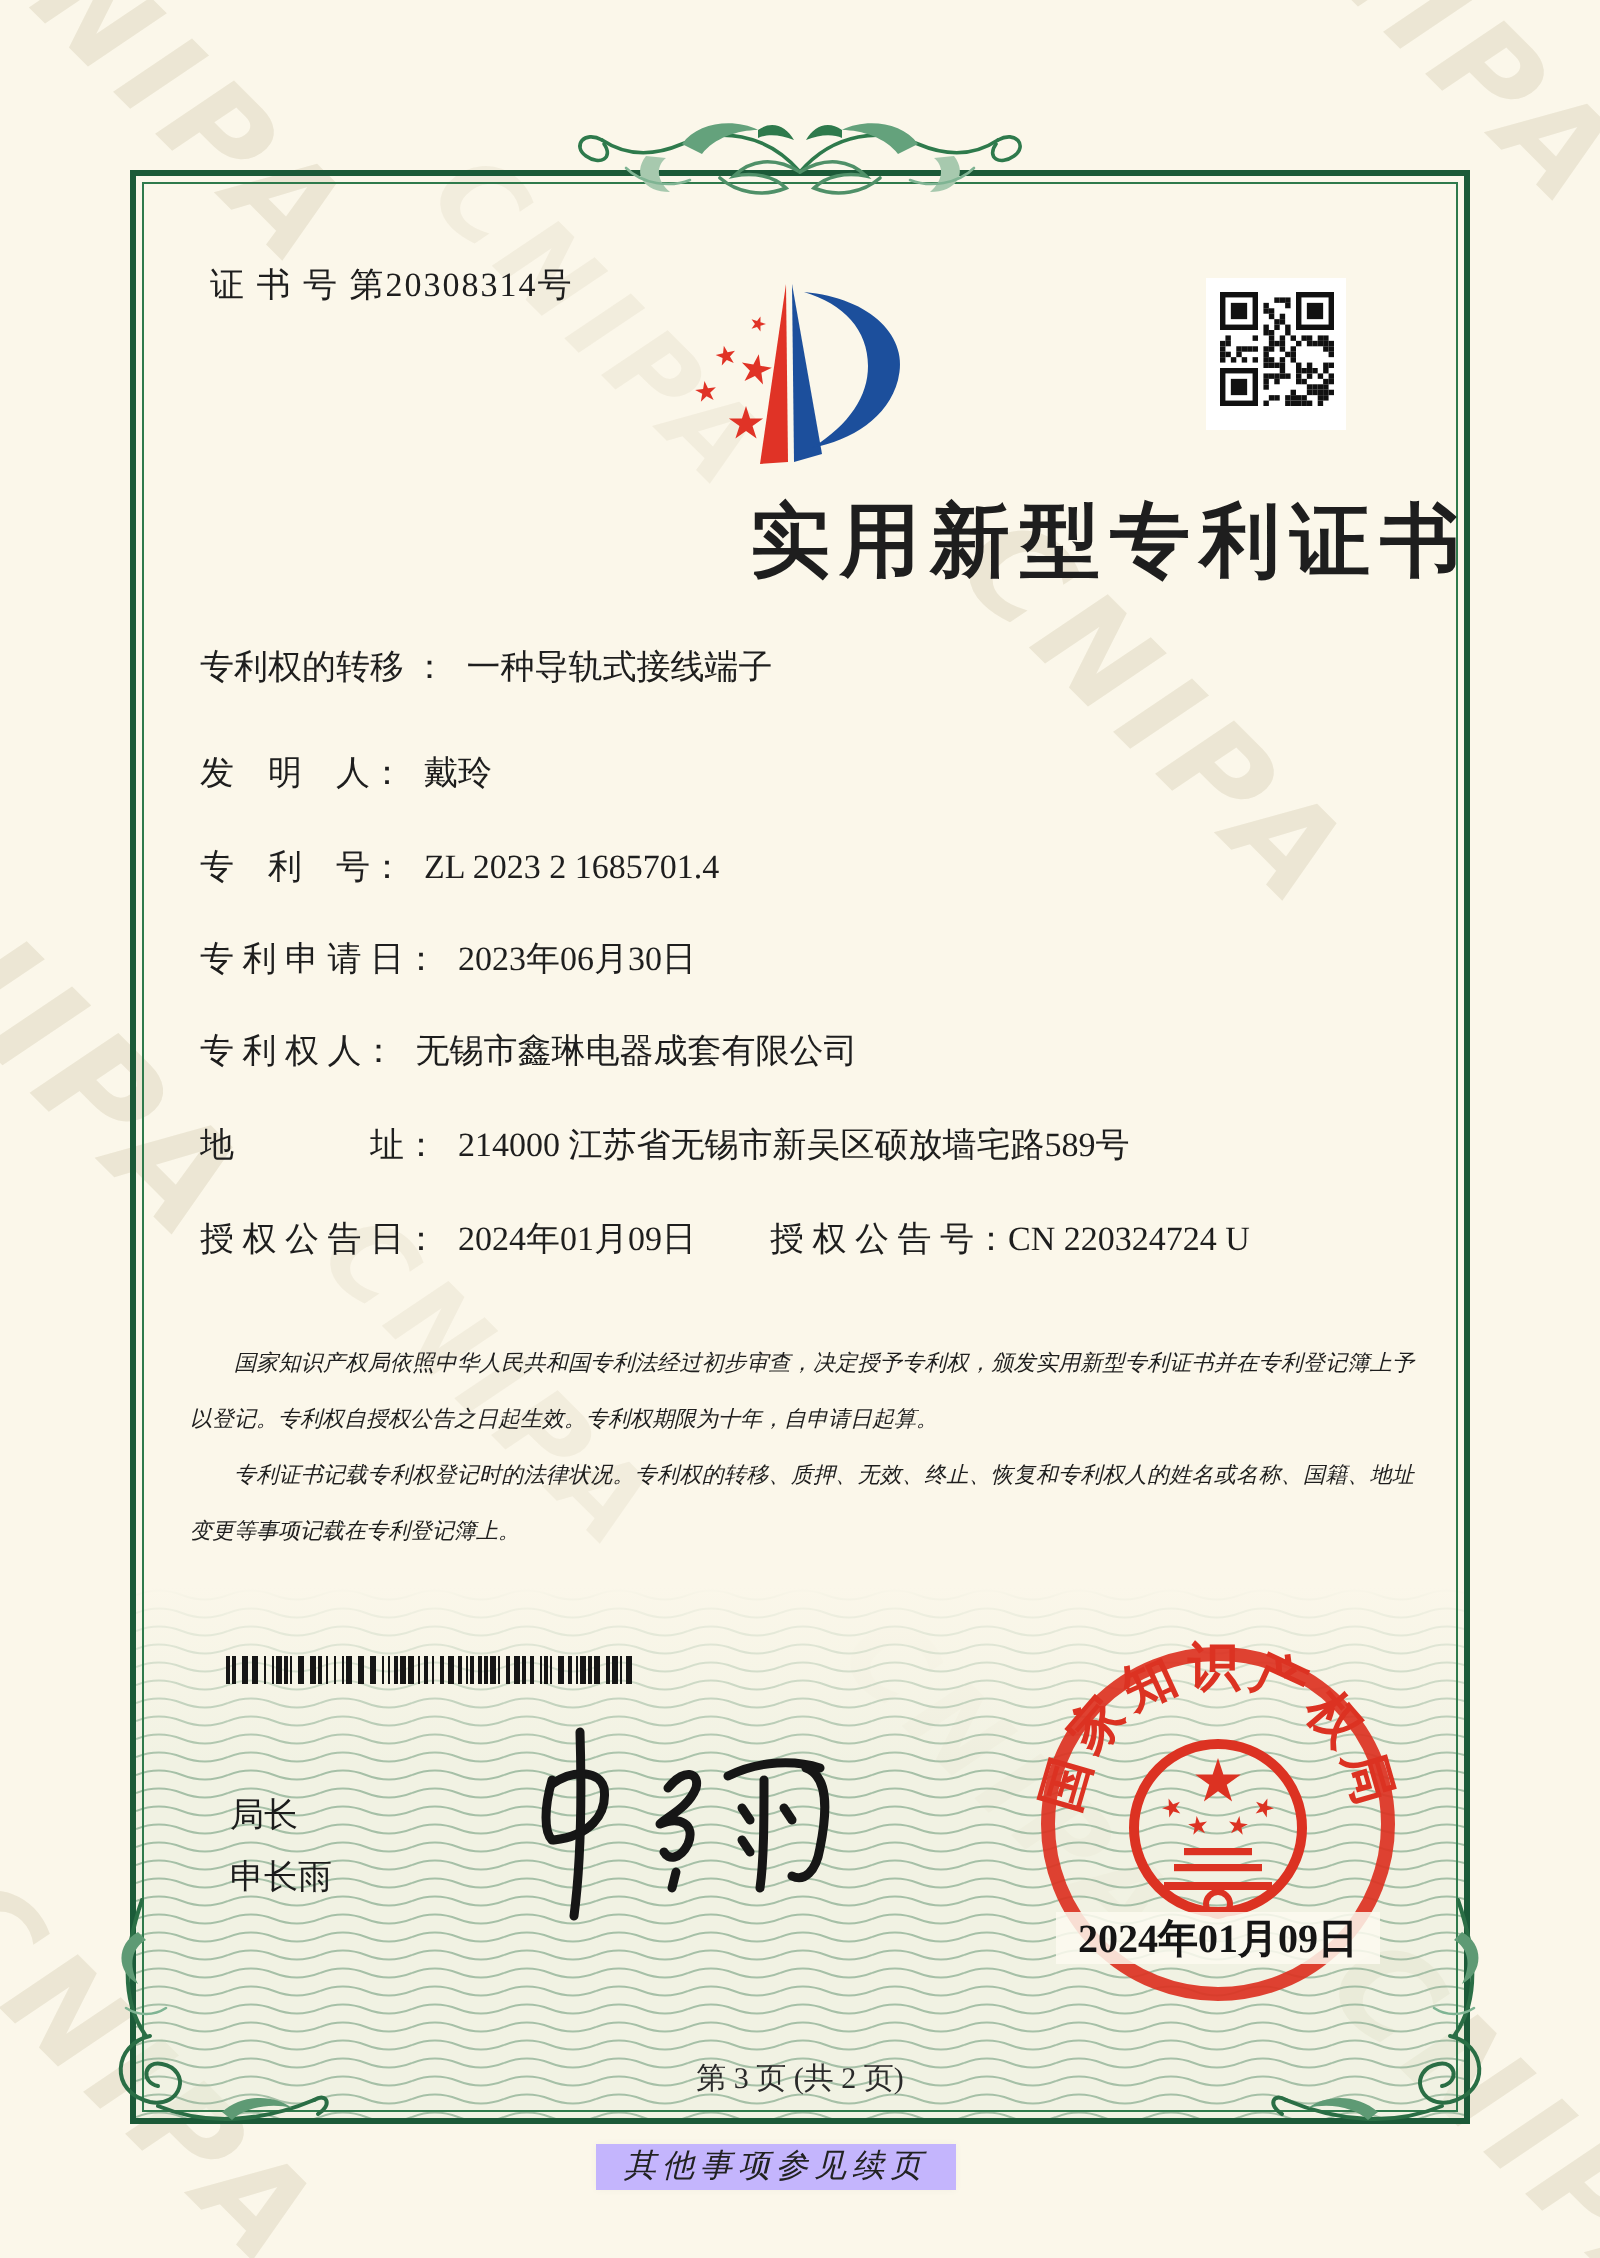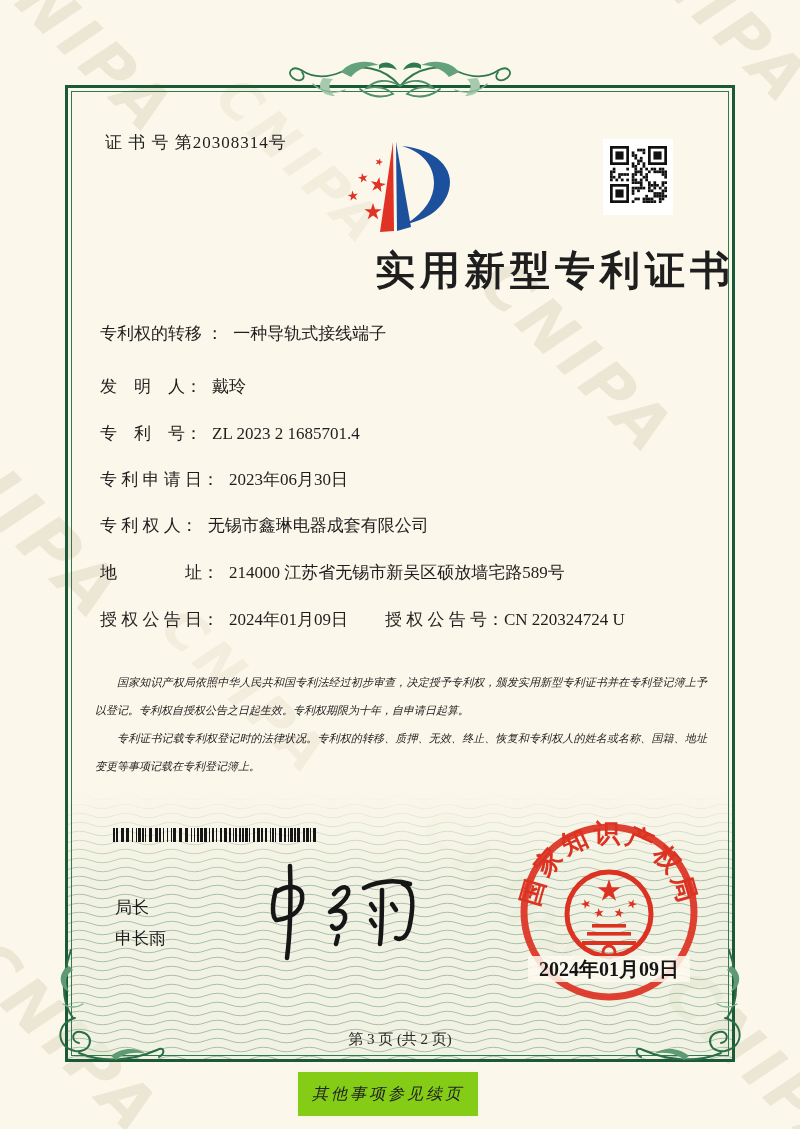--- a/index.html
+++ b/index.html
@@ -61,22 +61,22 @@
   .seal{ position:absolute; left:516px; top:818px; }
   .ornament-top{ position:absolute; left:283px; top:56px; }
   .corner-fl{ position:absolute; }
   .corner-fl.left{ left:53px; top:948px; }
   .corner-fl.right{ left:632px; top:948px; transform:scaleX(-1); }
   .pageinfo{
     position:absolute; left:65px; top:1030px; width:670px; text-align:center;
     font-size:15px; color:#2a2a2a;
   }
   .contnote{
-    position:absolute; left:298px; top:1072px; width:180px; height:44px;
-    background:#84cc16; display:flex; align-items:center; justify-content:center;
+    position:absolute; left:298px; top:1072px; width:180px; height:23px;
+    background:#c4b5fd; display:flex; align-items:center; justify-content:center;
     font-size:16px; font-style:italic; letter-spacing:3px; color:#222;
     box-shadow:0 0 4px rgba(0,0,0,0.04);
   }
 </style>
 </head>
 <body>
 
 <div class="page">
 
   <span class="wm" style="left:-45px;top:0px;">CNIPA</span>

